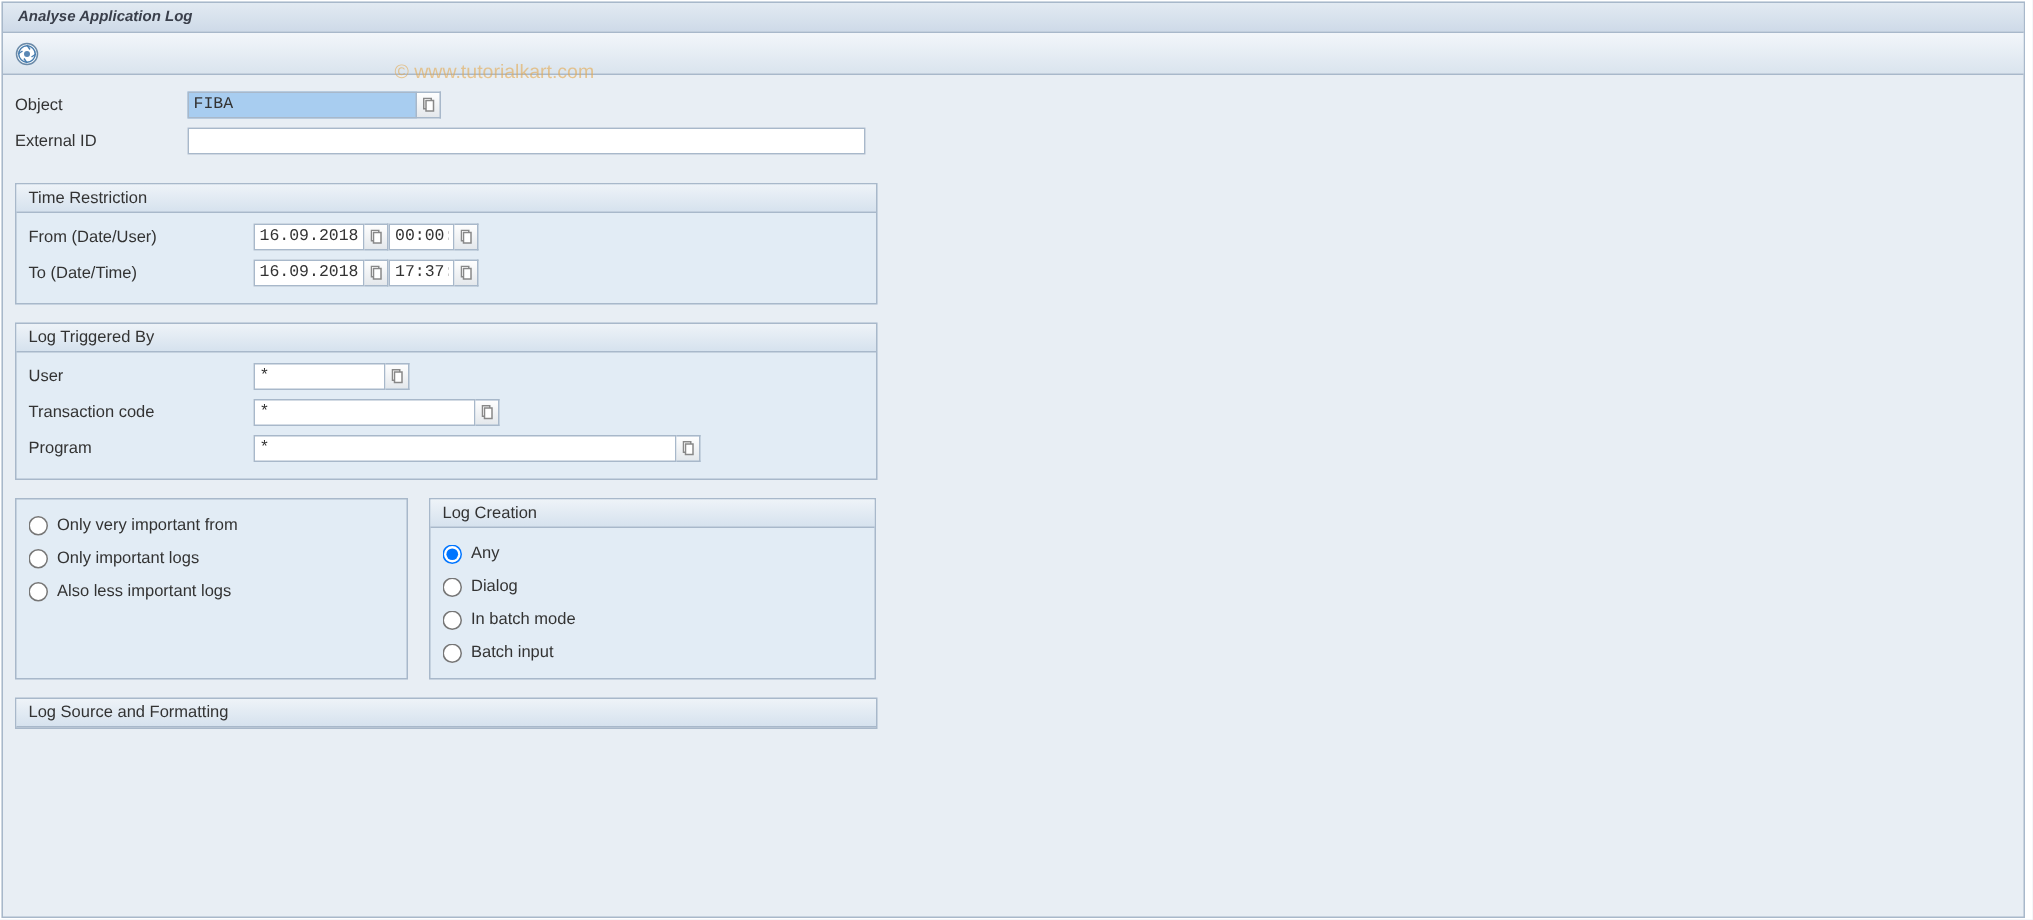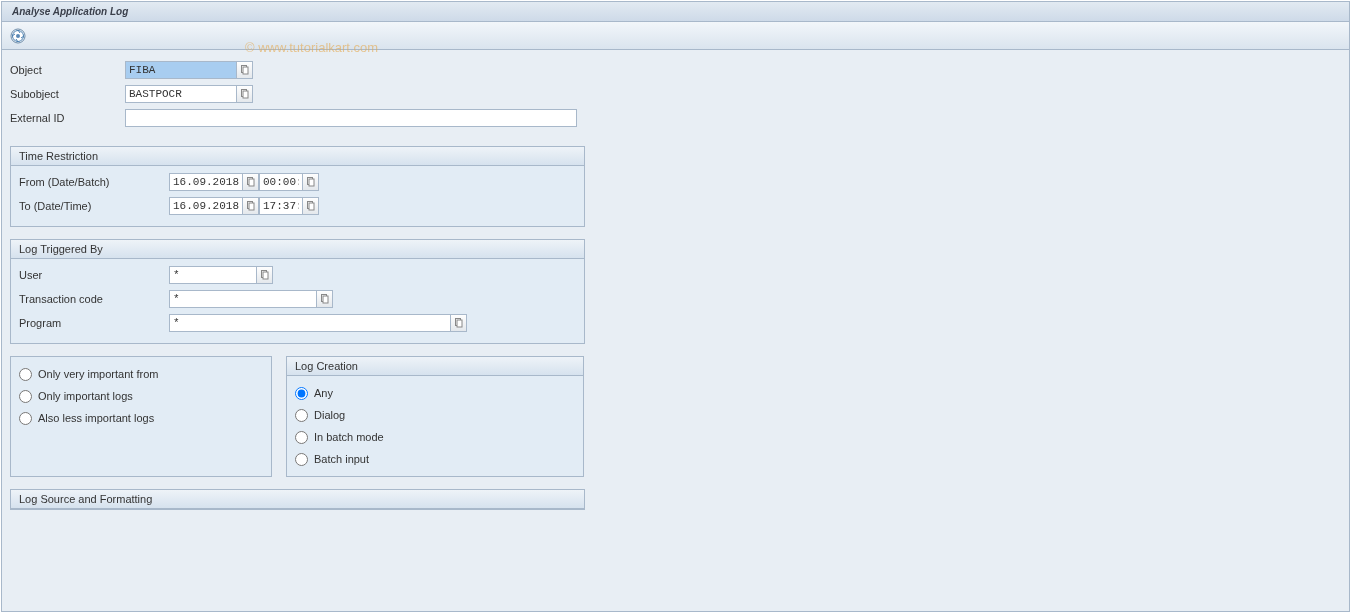--- a/index.html
+++ b/index.html
@@ -31,21 +31,21 @@
       background: linear-gradient(#f2f6fa, #dae4ee);
       border-bottom: 1px solid #a8b8ca;
       padding: 4px 8px;
       height: 28px;
       display: flex;
       align-items: center;
     }
     .execute-icon svg { width: 16px; height: 16px; display:block; }
     .watermark {
       position: absolute;
-      left: 245px;
+      left: 263px;
       top: 40px;
       color: #e5a94f;
       opacity: 0.6;
       font-size: 13px;
       font-family: Arial;
       pointer-events: none;
       text-align: right;
     }
     .body-area { padding: 10px 8px; }
     .row { display: flex; align-items: center; margin-bottom: 4px; height: 20px; }
@@ -85,21 +85,21 @@
       font-size: 11px;
       color: #333;
     }
     .group-body { padding: 6px 8px; }
     .group-body .row-label { width: 150px; }
     .dual-container { display: flex; gap: 14px; margin-bottom: 12px; }
     .dual-container .group-box { margin-bottom: 0; }
     .radio-row { display: flex; align-items: center; height: 22px; gap: 6px; }
     .radio-row input[type=radio]{ margin: 0; }
     .radio-row label { color: #333; font-size: 11px; }
-    .w-object { width: 112px; }
+    .w-object { width: 153px; }
     .w-external { width: 452px; }
     .w-date { width: 74px; }
     .w-time { width: 44px; }
     .w-user { width: 88px; }
     .w-tcode { width: 148px; }
     .w-program { width: 282px; }
     .gb-top { width: 575px; }
     .gb-triggered { width: 575px; }
     .gb-logclass { width: 262px; }
     .gb-logcreation { width: 298px; }
@@ -128,41 +128,31 @@
       <div class="row-label">Object</div>
       <input class="input-tx sel-hl w-object" value="FIBA" style="">
       <span class="f4-btn">
           <svg viewBox="0 0 8 10">
             <rect x="0.5" y="0.5" width="5" height="7" fill="#fff" stroke="#888"></rect>
             <rect x="2" y="2" width="5" height="7" fill="#fff" stroke="#888"></rect>
           </svg>
         </span>
     </div>
     <div class="row">
-      <div class="row-label">Subobject</div>
-      <input class="input-tx w-object" value="BASTPOCR" style="">
-      <span class="f4-btn">
-          <svg viewBox="0 0 8 10">
-            <rect x="0.5" y="0.5" width="5" height="7" fill="#fff" stroke="#888"></rect>
-            <rect x="2" y="2" width="5" height="7" fill="#fff" stroke="#888"></rect>
-          </svg>
-        </span>
-    </div>
-    <div class="row">
       <div class="row-label">External ID</div>
       <input class="input-tx w-external" value="" style="">
     </div>
 
     <div class="gap-v"></div>
 
     <div class="group-box gb-top">
       <div class="group-title">Time Restriction</div>
       <div class="group-body">
         <div class="row">
-          <div class="row-label">From (Date/Batch)</div>
+          <div class="row-label">From (Date/User)</div>
           <input class="input-tx w-date" value="16.09.2018" style="">
           <span class="f4-btn">
               <svg viewBox="0 0 8 10">
                 <rect x="0.5" y="0.5" width="5" height="7" fill="#fff" stroke="#888"></rect>
                 <rect x="2" y="2" width="5" height="7" fill="#fff" stroke="#888"></rect>
               </svg>
             </span>
           <input class="input-tx w-time" value="00:00:00" style="">
           <span class="f4-btn">
               <svg viewBox="0 0 8 10">

